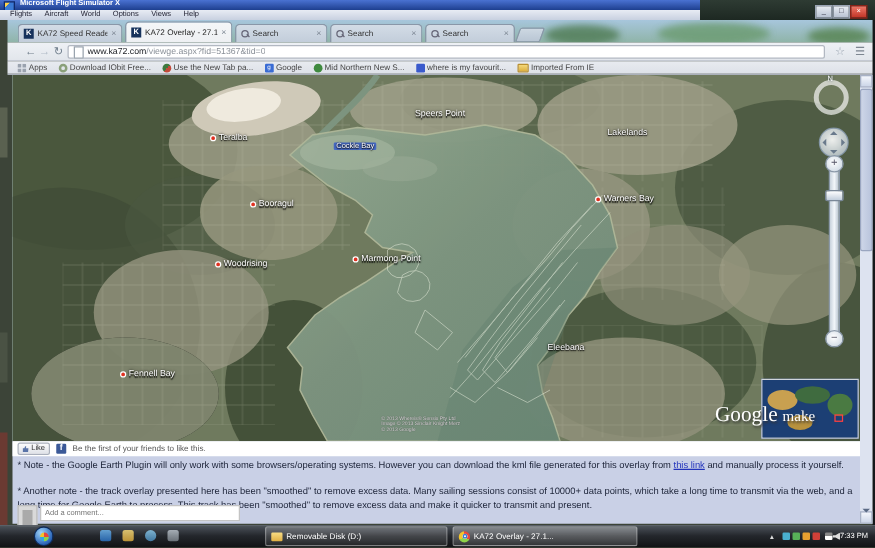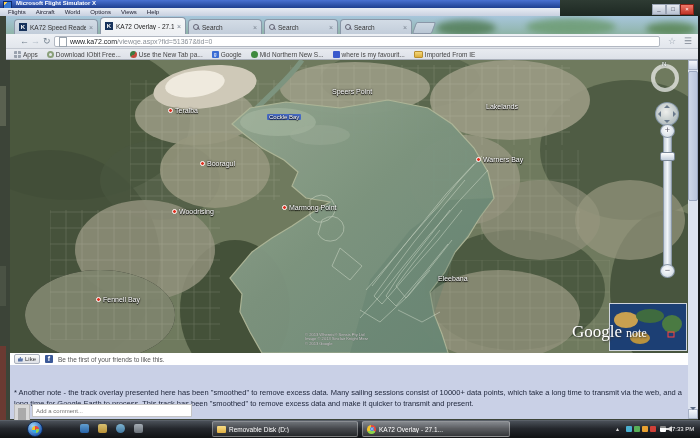--- a/index.html
+++ b/index.html
@@ -372,21 +372,21 @@
     <div id="inset">
       <svg width="76" height="46" viewBox="0 0 76 46">
         <rect width="76" height="46" fill="#1c3f74"></rect>
         <ellipse cx="16" cy="16" rx="12" ry="8" fill="#c8a050"></ellipse>
         <ellipse cx="40" cy="12" rx="14" ry="7" fill="#3f6b3f"></ellipse>
         <ellipse cx="62" cy="20" rx="10" ry="9" fill="#4a7a42"></ellipse>
         <ellipse cx="30" cy="34" rx="10" ry="6" fill="#b8923e"></ellipse>
         <rect x="58" y="28" width="6" height="5" fill="none" stroke="#ff4040" stroke-width="1"></rect>
       </svg>
     </div>
-    <div id="ge-logo"><span class="g1">Google</span> <span class="g2">note</span></div>
+    <div id="ge-logo"><span class="g1">Google</span> <span class="g2">make</span></div>
 
     
     <div id="look-ring"></div>
     <div id="look-n">N</div>
     <div id="joystick">
       <span class="joyarrow" style="left:8px;top:2px;border-bottom-color:#6a7a8c;border-top:none;"></span>
       <span class="joyarrow" style="left:8px;bottom:2px;border-top-color:#6a7a8c;border-bottom:none;"></span>
       <span class="joyarrow" style="left:2px;top:8px;border-right-color:#6a7a8c;border-left:none;"></span>
       <span class="joyarrow" style="right:2px;top:8px;border-left-color:#6a7a8c;border-right:none;"></span>
     </div>
@@ -403,20 +403,21 @@
 
   <div class="abs" id="fbbar">
     <span id="like-btn">
         <span id="thumb-ic"></span>
         <span>Like</span>
       </span>
     <span id="fb-ic">f</span>
     <span id="fb-text">Be the first of your friends to like this.</span>
   </div>
 
+  <div class="abs note" style="top:367px;"><span>* Note - the Google Earth Plugin will only work with some browsers/operating systems. However you can download the kml file generated for this overlay from </span><a href="#">this link</a><span> and manually process it yourself.</span></div>
   <div class="abs note" style="top:388px;">* Another note - the track overlay presented here has been "smoothed" to remove excess data. Many sailing sessions consist of 10000+ data points, which take a long time to transmit via the web, and a long time for Google Earth to process. This track has been "smoothed" to remove excess data and make it quicker to transmit and present.</div>
 
   <div class="abs" id="avatar"></div>
   <input class="abs" id="comment-input" placeholder="Add a comment..." style="">
 
   <div class="abs" id="taskbar"></div>
   <div class="abs" id="orb">
       <span class="flag"></span>
     </div>
   <div class="abs ql" style="left:80px;background:linear-gradient(#6ab0e8,#2a70c0);"></div>

